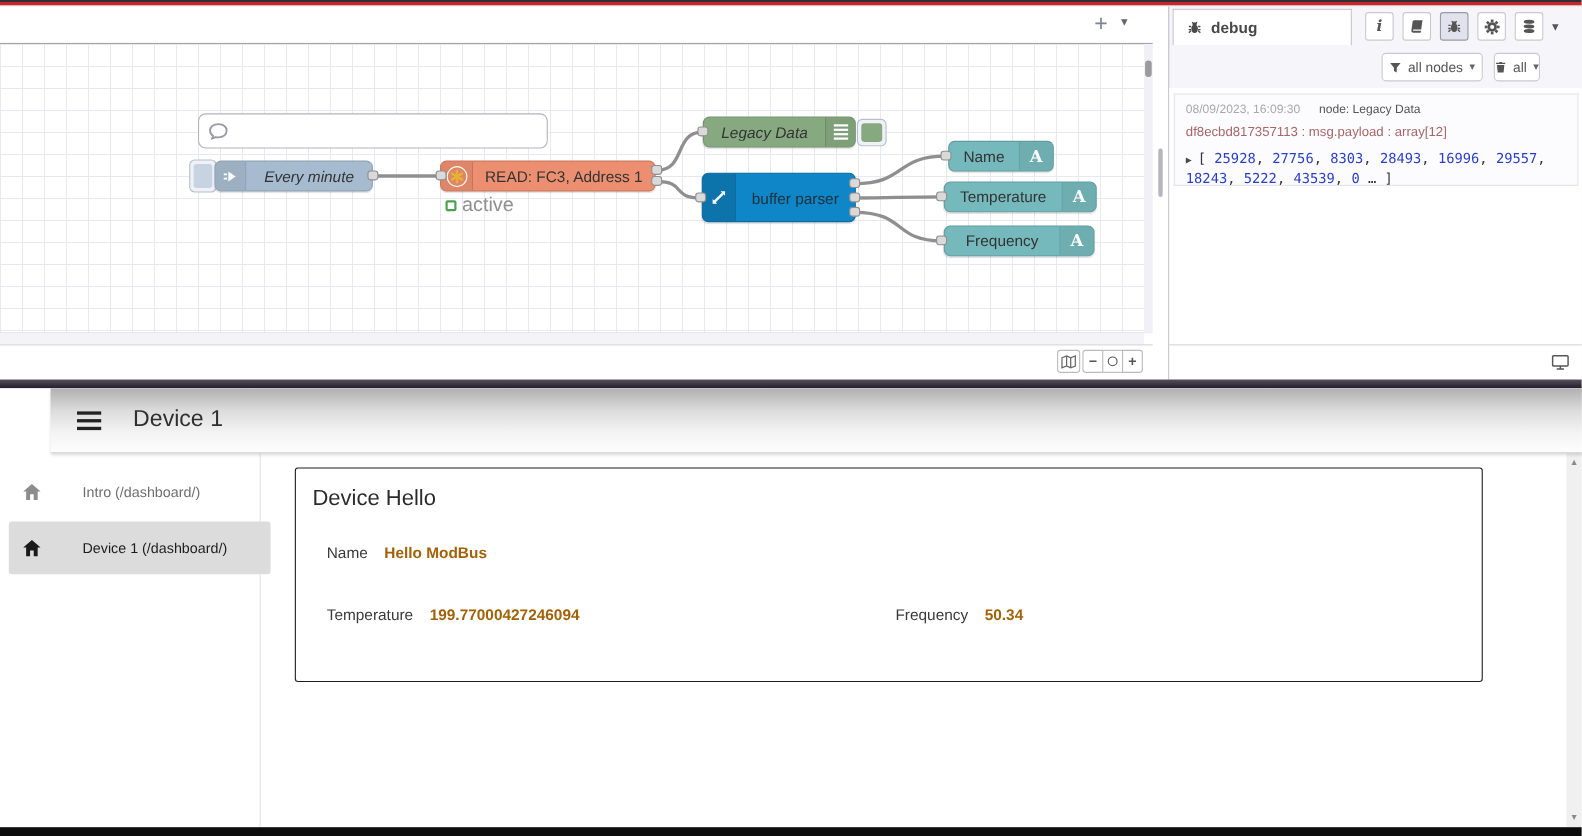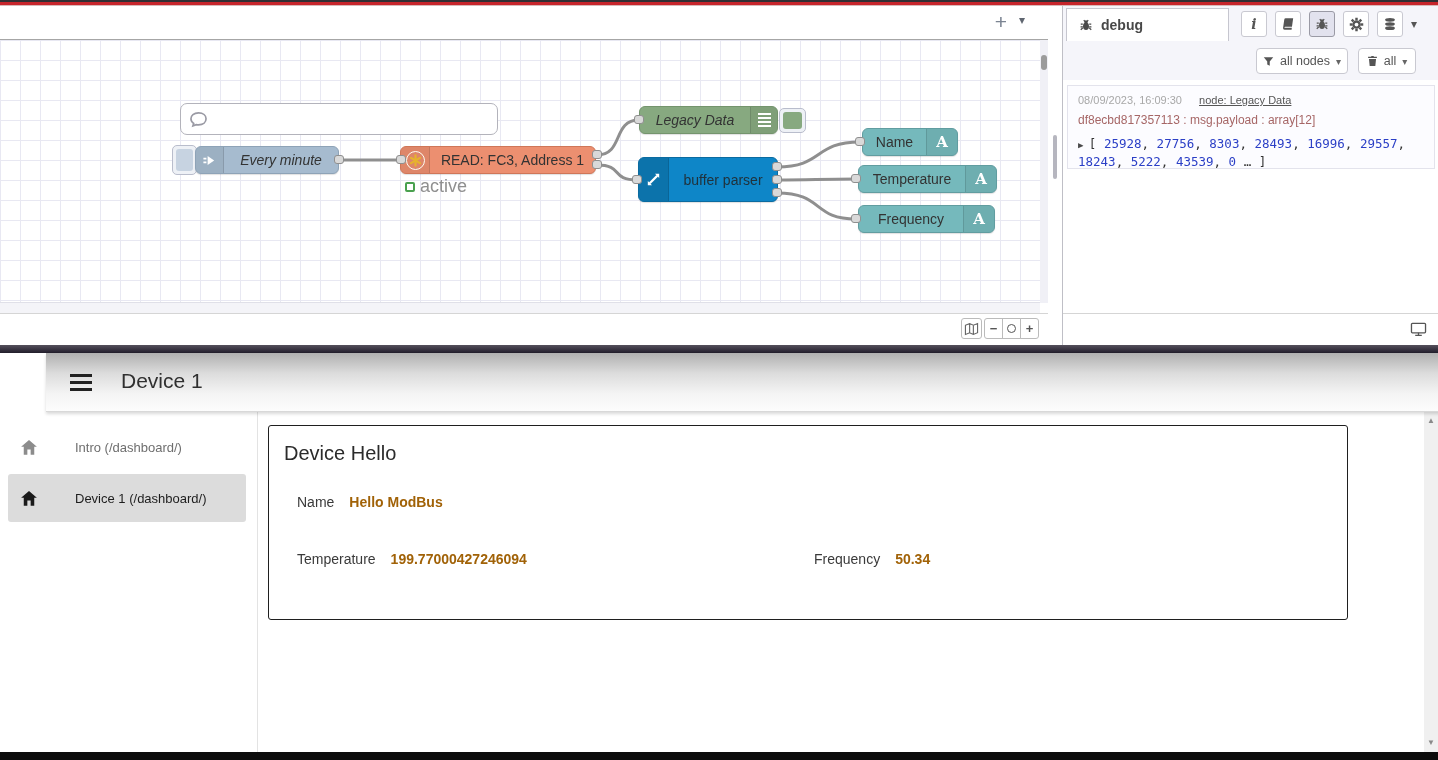--- a/index.html
+++ b/index.html
@@ -83,47 +83,47 @@
   #splitter .grip { position:absolute; left:5px; top:129px; width:4px; height:44px; background:#b6b6bf; border-radius:2px; }
 
   
   #sidebar { left:1062px; top:0; width:376px; height:339px; background:#f5f5fa; border-left:1px solid #bfbfc6; }
   #debug-tab { left:3px; top:2px; width:163px; height:33px; background:#fff; border:1px solid #c6c6cf; border-bottom:none; display:flex; align-items:center; padding-left:12px; gap:8px; font-size:14px; font-weight:600; color:#484848; cursor:pointer; }
   .sbtn { position:absolute; top:5px; width:26px; height:26px; background:#fff; border:1px solid #c9c9d1; border-radius:3px; display:flex; align-items:center; justify-content:center; cursor:pointer; color:#555; }
   .sbtn.active { background:#e2e2ee; border-color:#9a9aa5; }
   #side-caret { left:348px; top:11px; font-size:12px; color:#555; }
   .toolbtn { position:absolute; top:42px; height:26px; background:#fff; border:1px solid #c9c9d1; border-radius:4px; display:flex; align-items:center; justify-content:center; gap:6px; font-size:12.5px; color:#555; cursor:pointer; }
   #filter-btn { left:193px; width:92px; }
-  #clear-btn { left:295px; width:58px; }
+  #clear-btn { left:295px; width:42px; }
   .toolbtn .caret { font-size:10px; color:#666; }
 
   #msglist { left:0; top:74px; width:376px; height:233px; background:#fff; overflow:hidden; }
   #msg { position:absolute; left:4px; top:5px; width:368px; height:84px; background:#fcfcff; border:1px solid #e3e3ec; padding:8px 10px; }
   #msg .row1 { font-size:11px; color:#a8a8a8; }
-  #msg .row1 .src { color:#555; margin-left:14px;text-decoration:underline; }
+  #msg .row1 .src { color:#555; margin-left:14px; }
   #msg .meta { font-size:12px; color:#a66666; margin-top:7px; }
   #msg .payload { font-family:"DejaVu Sans Mono", monospace; font-size:12.5px; color:#333; margin-top:8px; line-height:1.45; }
   #msg .payload .num { color:#2b3fc6; }
   #msg .payload .caret { font-size:9px; color:#4a4a4a; }
 
   #sfooter { left:0; top:307px; width:376px; height:32px; background:#fff; border-top:1px solid #d5d5d5; }
   #btn-expand { position:absolute; right:10px; top:5px; width:22px; height:20px; display:flex; align-items:center; justify-content:center; cursor:pointer; }
 
   
   #win-strip { left:0; top:345px; width:1438px; height:8px; background:linear-gradient(#55505c, #211d2b); }
 
   
   #dashboard { left:0; top:353px; width:1438px; height:407px; background:#fff; }
   #db-header { left:0; top:0; width:1438px; height:59px; background:linear-gradient(#b0b0b0 0%, #dcdcdc 35%, #f4f4f4 70%, #fdfdfd 100%); border-bottom:1px solid #d8d8d8; box-shadow:0 2px 3px rgba(0,0,0,0.15); z-index:2;margin-left:46px; }
   #hamburger { left:24px; top:21px; width:22px; height:17px; cursor:pointer; }
   #hamburger i { display:block; width:22px; height:3px; background:#222; margin-bottom:4px; }
   #db-title { left:75px; top:16px; font-size:21px; color:#303030; }
 
   #db-body { left:0; top:59px; width:1438px; height:340px; }
-  #db-nav { left:0; top:0; width:258px; height:340px; background:#fff; border-right:1px solid #e3e3e3; }
+  #db-nav { left:0; top:0; width:237px; height:340px; background:#fff; border-right:1px solid #e3e3e3; }
   .nav-item { position:absolute; left:8px; width:238px; display:flex; align-items:center; padding-left:12px; border-radius:3px; cursor:pointer; font-size:13px; }
   #nav-intro { top:15px; height:40px; color:#6e6e6e; }
   #nav-intro .home { color:#8c8c8c; }
   #nav-device { top:62px; height:48px; background:#dcdcdc; color:#1d1d1d; }
   #nav-device .home { color:#1a1a1a; }
   .nav-item .nav-label { margin-left:37px; }
 
   #db-main { left:258px; top:0; width:1166px; height:340px; background:#fff; }
   #card { left:10px; top:13px; width:1080px; height:195px; background:#fff; border:1px solid #1f1f1f; border-radius:3px; }
   #card-title { left:15px; top:16px; font-size:20px; color:#2b2b2b; }

